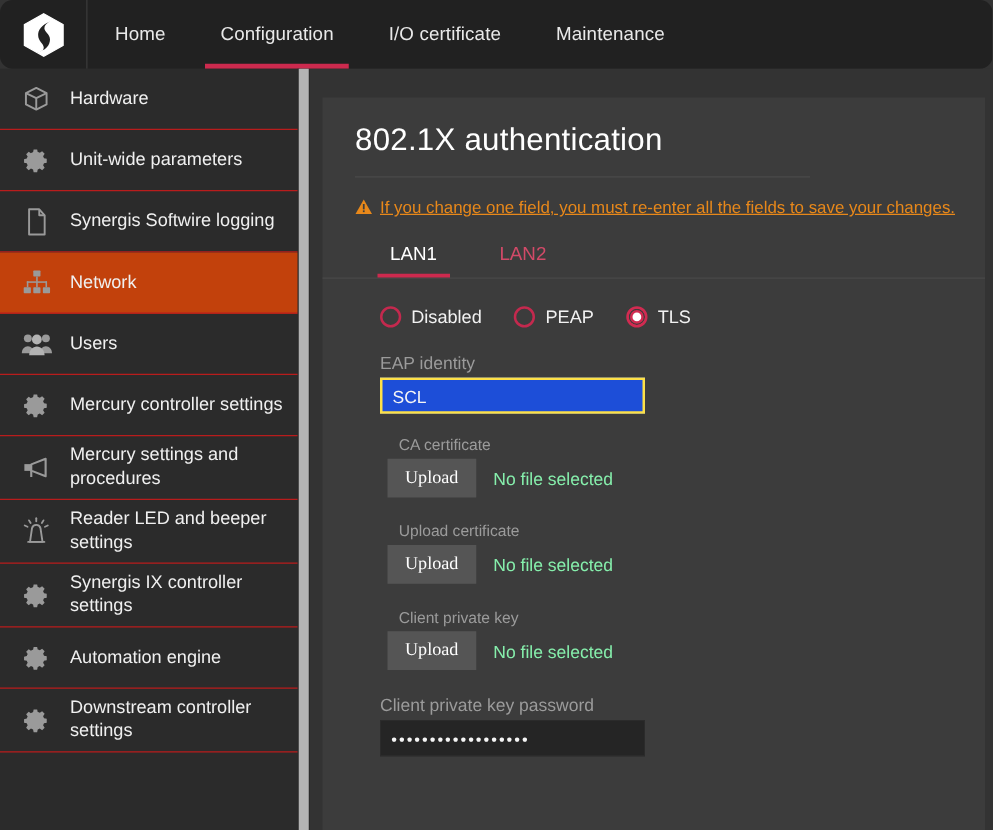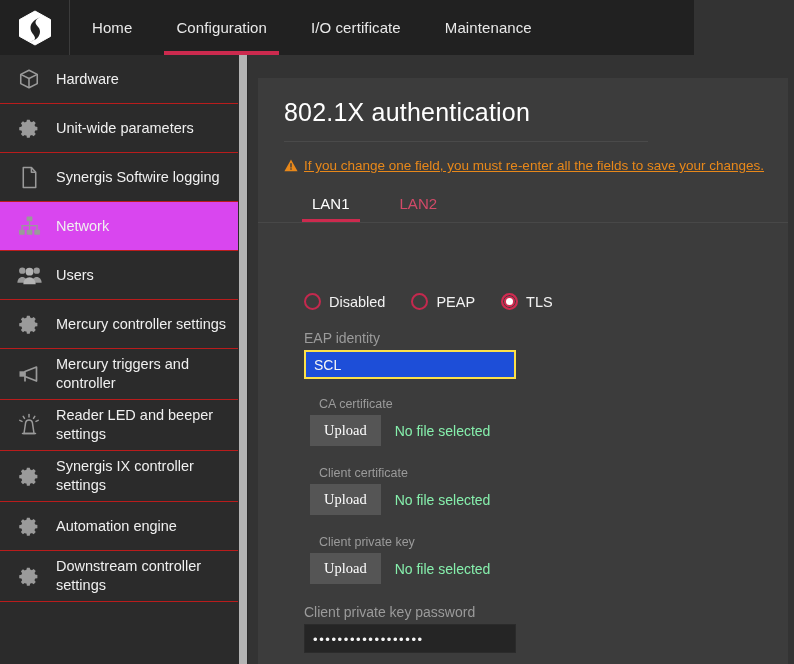--- a/index.html
+++ b/index.html
@@ -9,23 +9,23 @@
     overflow: hidden;
     background: #333333;
     font-family: "Liberation Sans", sans-serif;
     color: #e6e6e6;
   }
   #app { position: relative; width: 794px; height: 664px; }
 
   
   .topnav {
     position: absolute; top: 0; left: 0;
-    width: 694px; height: 55px;
+    width: 794px; height: 55px;
     background: #212121;
-    display: flex; align-items: stretch;
+    display: flex; align-items: stretch; border-radius: 10px;
   }
   .logo-cell {
     width: 70px; height: 55px;
     display: flex; align-items: center; justify-content: center;
     border-right: 1px solid #3b3b3b;
   }
   .logo-cell svg { display: block; }
   .nav-items { display: flex; align-items: stretch; height: 55px; }
   .nav-item {
     position: relative;
@@ -53,21 +53,21 @@
   .side-item {
     display: flex; align-items: center;
     min-height: 49px;
     padding: 6px 10px 6px 14px;
     border-bottom: 1px solid #b91c1c;
     cursor: pointer;
     color: #f0f0f0;
     font-size: 14.5px;
     line-height: 19px;
   }
-  .side-item.active { background: #d946ef; }
+  .side-item.active { background: #c2410c; }
   .side-icon {
     width: 30px; min-width: 30px; height: 30px;
     margin-right: 12px;
     display: flex; align-items: center; justify-content: center;
     color: #9a9a9a;
   }
   .side-icon svg { display: block; }
   .side-label { flex: 1; }
 
   
@@ -135,21 +135,20 @@
   .tab.active .tab-underline { display: block; }
   .tabs-rule { height: 1px; background: #484848; margin: 0 0 0 0; }
 
   
   .form { padding: 22px 0 0 0; }
   .radio-row {
     display: flex; align-items: center;
     gap: 26px;
     padding: 0 0 0 46px;
     margin-bottom: 20px;
-    margin-top: 48px;
   }
   .radio {
     display: flex; align-items: center;
     cursor: pointer;
     font-size: 14.5px;
     color: #f2f2f2;
   }
   .radio .dot {
     width: 17px; height: 17px; border-radius: 50%;
     border: 2px solid #c4294e;
@@ -324,21 +323,21 @@
     </div>
 
     <div class="side-item">
       <span class="side-icon">
         <svg width="24" height="20" viewBox="0 0 24 20" fill="none" stroke="#9a9a9a" stroke-width="1.7" stroke-linejoin="round">
           <path d="M19.5 3 L8 7.5 L8 12.5 L19.5 17 Z"></path>
           <rect x="2.5" y="7.3" width="5.5" height="5.4" fill="#9a9a9a" stroke="none"></rect>
           <path d="M8 12.5 L8 17.5"></path>
         </svg>
       </span>
-      <span class="side-label">Mercury triggers and controller</span>
+      <span class="side-label">Mercury settings and procedures</span>
     </div>
 
     <div class="side-item">
       <span class="side-icon">
         <svg width="24" height="24" viewBox="0 0 24 24" fill="none" stroke="#9a9a9a" stroke-width="1.5" stroke-linecap="round">
           <path d="M7 20.5 L8.6 9.6 a3.5 3.5 0 0 1 6.8 0 L17 20.5 Z"></path>
           <path d="M5.5 20.5 L18.5 20.5"></path>
           <path d="M12 1.5 L12 4"></path>
           <path d="M6.2 3.3 L7.5 5.4"></path>
           <path d="M17.8 3.3 L16.5 5.4"></path>
@@ -437,21 +436,21 @@
 
         <div class="upload-group">
           <div class="upload-label">CA certificate</div>
           <div class="upload-row">
             <button class="upload-btn">Upload</button>
             <span class="upload-status">No file selected</span>
           </div>
         </div>
 
         <div class="upload-group">
-          <div class="upload-label">Client certificate</div>
+          <div class="upload-label">Upload certificate</div>
           <div class="upload-row">
             <button class="upload-btn">Upload</button>
             <span class="upload-status">No file selected</span>
           </div>
         </div>
 
         <div class="upload-group">
           <div class="upload-label">Client private key</div>
           <div class="upload-row">
             <button class="upload-btn">Upload</button>

